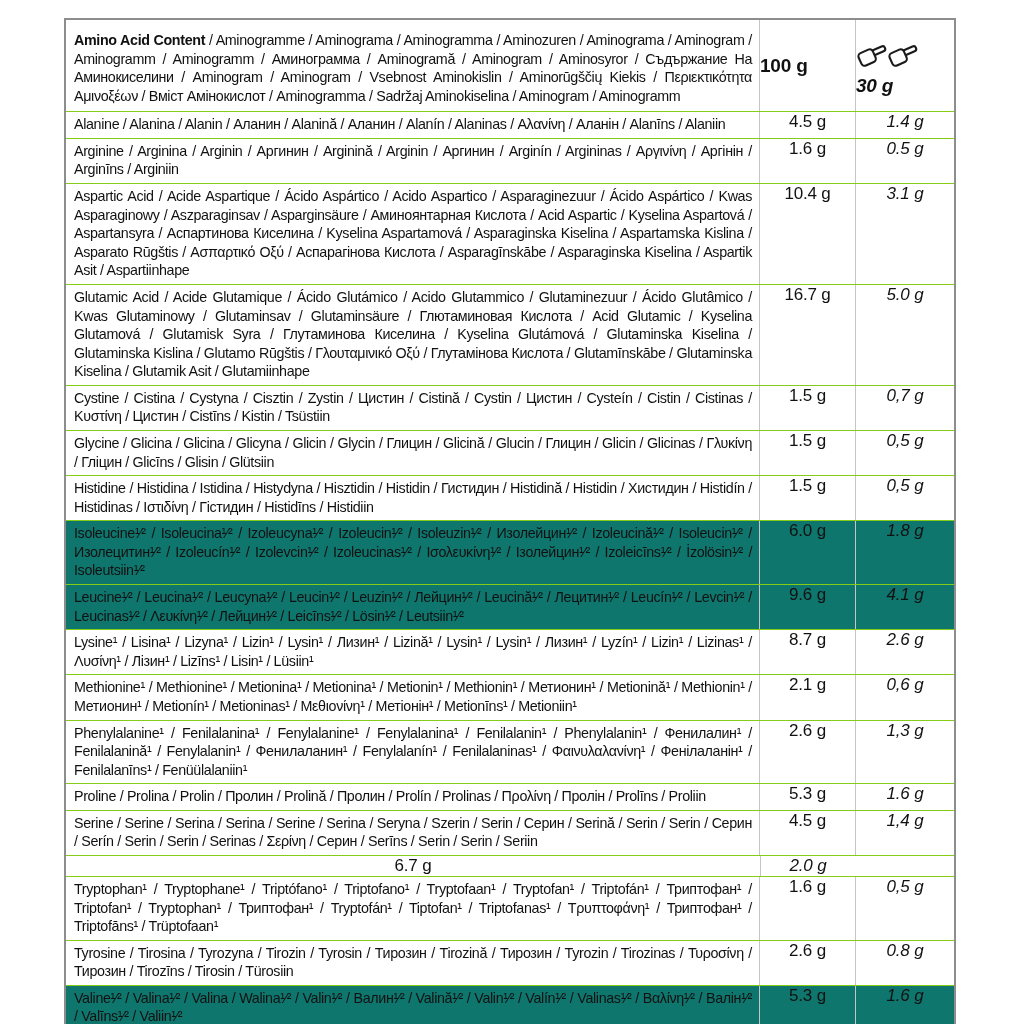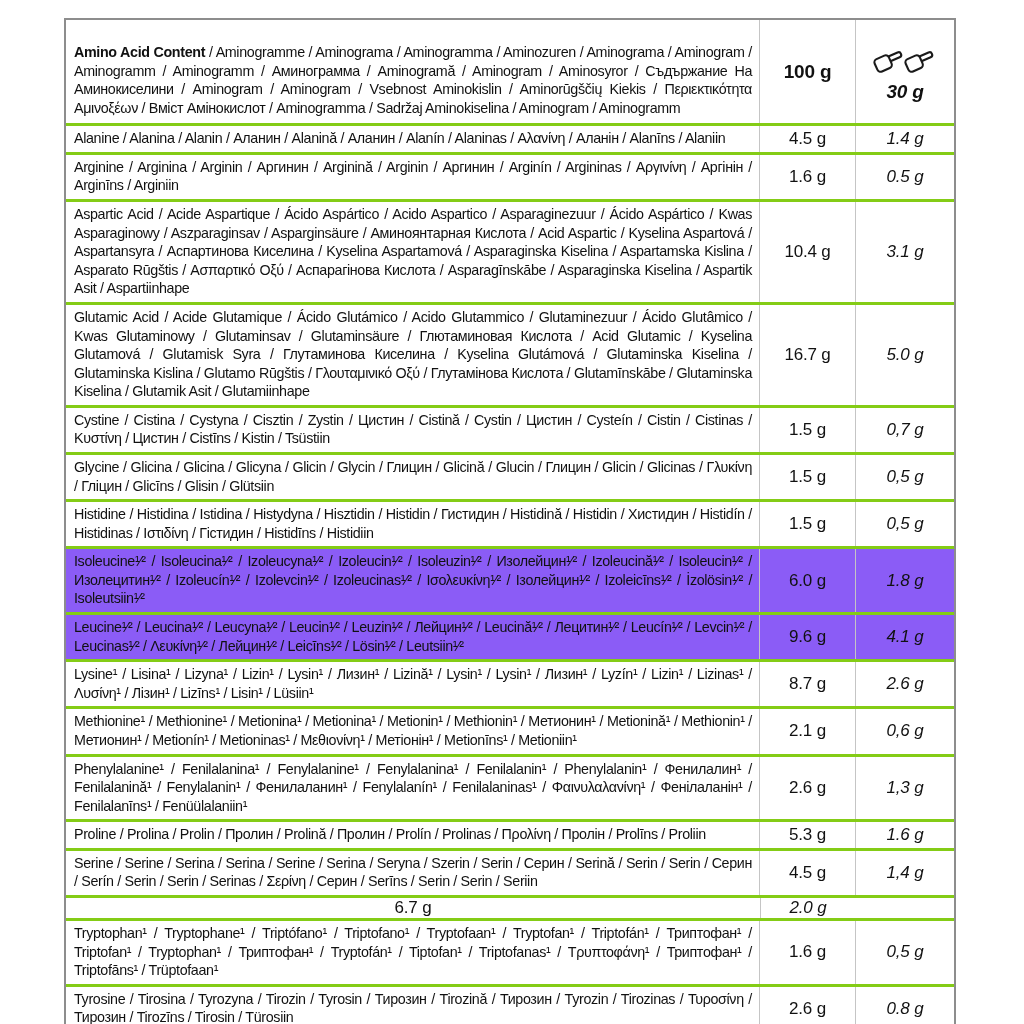--- a/index.html
+++ b/index.html
@@ -11,41 +11,41 @@
   .amino-table{
     position:absolute;left:64px;top:18px;width:892px;
     border:2px solid #8d8d8d;background:#ffffff;
     box-sizing:border-box;
   }
   .row{
     display:grid;
     grid-template-columns:1fr 95px 99px;
     align-items:stretch;
   }
-  .row + .row, #rows .row:first-child{border-top:3px solid #84cc16;}
+  .row + .row, #rows .row:first-child{border-top:1px solid #84cc16;}
   .cell{box-sizing:border-box;}
   .name-cell{
     padding:3px 7px 4px 8px;
     font-size:14.3px;line-height:1.3;
     letter-spacing:-0.35px;
     text-align:justify;
     border-right:1px solid #c5c5c5;
   }
   .val-cell{
-    display:flex;align-items:center;justify-content:center;
+    display:flex;justify-content:center;
     font-size:17px;letter-spacing:-0.2px;
   }
   .cell-30{border-left:1px solid #c5c5c5;font-style:italic;}
-  .header-row .name-cell{padding-top:23px;padding-bottom:6px;}
+  .header-row .name-cell{padding-top:11px;padding-bottom:6px;}
   .header-row .val-cell{
     font-weight:bold;font-size:19px;
     flex-direction:column;gap:4px;
   }
   .bold{font-weight:bold;}
-  .shaded{background:#8b5cf6;}
+  .shaded{background:#0f766e;}
   .scoops{line-height:0;margin-top:2px;}
 </style>
 </head>
 <body>
 
 <div class="amino-table">
   <div class="row header-row">
     <div class="cell name-cell">
       <span class="bold">Amino Acid Content</span><span> / Aminogramme / Aminograma / Aminogramma / Aminozuren / Aminograma / Aminogram / Aminogramm / Aminogramm / Аминограмма / Aminogramă / Aminogram / Aminosyror / Съдържание На Аминокиселини / Aminogram / Aminogram / Vsebnost Aminokislin / Aminorūgščių Kiekis / Περιεκτικότητα Αμινοξέων / Вміст Амінокислот / Aminogramma / Sadržaj Aminokiselina / Aminogram / Aminogramm</span>
     </div>

